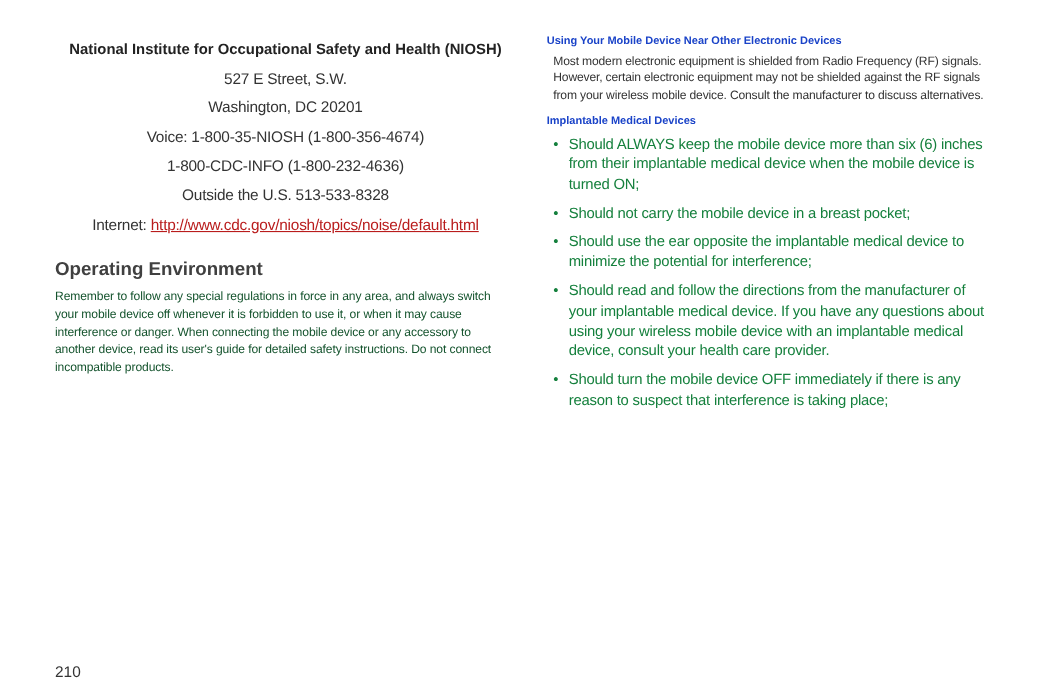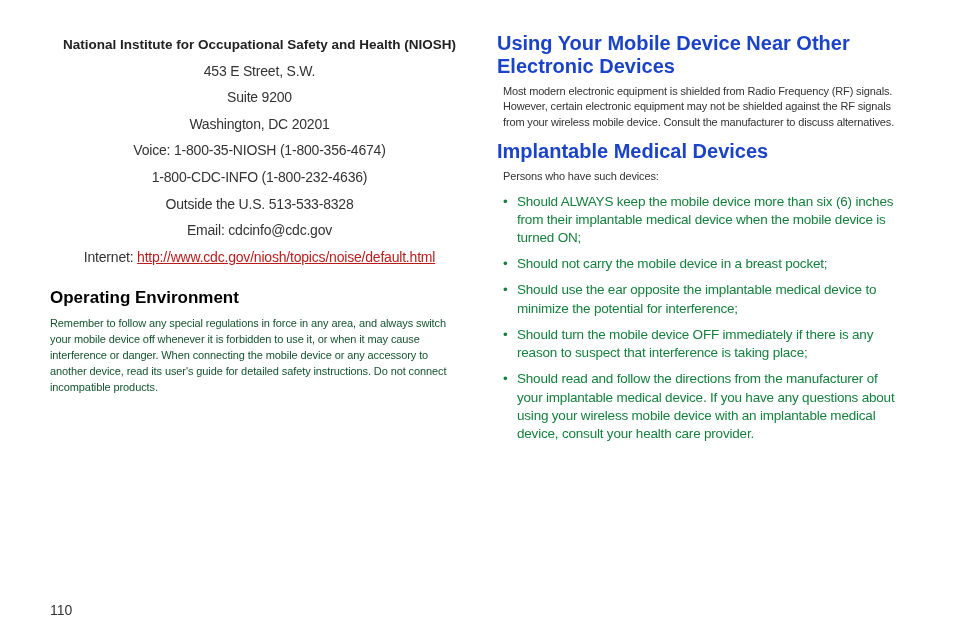--- a/index.html
+++ b/index.html
@@ -24,38 +24,38 @@
       font-size: 14px;
       line-height: 1.9;
       color: #333;
       padding-left: 12px;
       text-align: center;
     }
     .address-line { display: block; font-family: "Helvetica Neue", Helvetica, Arial, sans-serif; letter-spacing: -0.2px; }
     .bold-line { font-weight: bold; color:#222; font-family: Arial, Helvetica, sans-serif; letter-spacing:0; font-size:13.5px;}
     a.link { color: #b91c1c; }
     h2.section-head {
-      color: #000000;
+      color: #404040;
       font-weight: bold;
       font-size: 17px;
       margin-top: 18px;
       margin-bottom: 8px;
       font-family: Arial, Helvetica, sans-serif;
     }
     p.body {
       font-size: 11px;
       line-height: 1.45;
       color: #14532d;
       font-family: "Helvetica Neue", Helvetica, Arial, sans-serif;
       letter-spacing: -0.1px;
     }
     h3.subhead {
       color: #1a43c8;
       font-weight: bold;
-      font-size: 20px;
+      font-size: 10px;
       margin-bottom: 6px;
       font-family: Arial, Helvetica, sans-serif;
       letter-spacing: 0;
     }
     ul.bullets {
       list-style: none;
       margin-top: 6px;
     }
     ul.bullets li {
       font-size: 13.5px;
@@ -91,48 +91,45 @@
       font-family: "Helvetica Neue", Helvetica, Arial, sans-serif;
     }
   </style>
 </head>
 <body>
 
 <div class="columns">
   <div class="col">
     <div class="address-block">
       <span class="address-line bold-line">National Institute for Occupational Safety and Health (NIOSH)</span>
-      <span class="address-line">453 E Street, S.W.</span>
-      <span class="address-line">Suite 9200</span>
+      <span class="address-line">527 E Street, S.W.</span>
       <span class="address-line">Washington, DC 20201</span>
       <span class="address-line">Voice: 1-800-35-NIOSH (1-800-356-4674)</span>
       <span class="address-line">1-800-CDC-INFO (1-800-232-4636)</span>
       <span class="address-line">Outside the U.S. 513-533-8328</span>
-      <span class="address-line">Email: cdcinfo@cdc.gov</span>
       <span class="address-line">
         <span>Internet: </span><a href="#" class="link">http://www.cdc.gov/niosh/topics/noise/default.html</a>
       </span>
     </div>
 
     <h2 class="section-head">Operating Environment</h2>
     <p class="body" style="padding-right:4px;">Remember to follow any special regulations in force in any area, and always switch your mobile device off whenever it is forbidden to use it, or when it may cause interference or danger. When connecting the mobile device or any accessory to another device, read its user's guide for detailed safety instructions. Do not connect incompatible products.</p>
   </div>
 
   <div class="col right-col">
     <div class="section">
       <h3 class="subhead">Using Your Mobile Device Near Other Electronic Devices</h3>
       <p class="para-right" style="padding-left:6px;">Most modern electronic equipment is shielded from Radio Frequency (RF) signals. However, certain electronic equipment may not be shielded against the RF signals from your wireless mobile device. Consult the manufacturer to discuss alternatives.</p>
     </div>
     <div class="section">
       <h3 class="subhead">Implantable Medical Devices</h3>
-      <p class="para-right" style="padding-left:6px;">Persons who have such devices:</p>
       <ul class="bullets" style="padding-left:6px;">
         <li>Should ALWAYS keep the mobile device more than six (6) inches from their implantable medical device when the mobile device is turned ON;</li>
         <li>Should not carry the mobile device in a breast pocket;</li>
         <li>Should use the ear opposite the implantable medical device to minimize the potential for interference;</li>
+        <li>Should read and follow the directions from the manufacturer of your implantable medical device. If you have any questions about using your wireless mobile device with an implantable medical device, consult your health care provider.</li>
         <li>Should turn the mobile device OFF immediately if there is any reason to suspect that interference is taking place;</li>
-        <li>Should read and follow the directions from the manufacturer of your implantable medical device. If you have any questions about using your wireless mobile device with an implantable medical device, consult your health care provider.</li>
       </ul>
     </div>
   </div>
 </div>
 
-<div class="page-number">110</div>
+<div class="page-number">210</div>
 
 </body></html>

